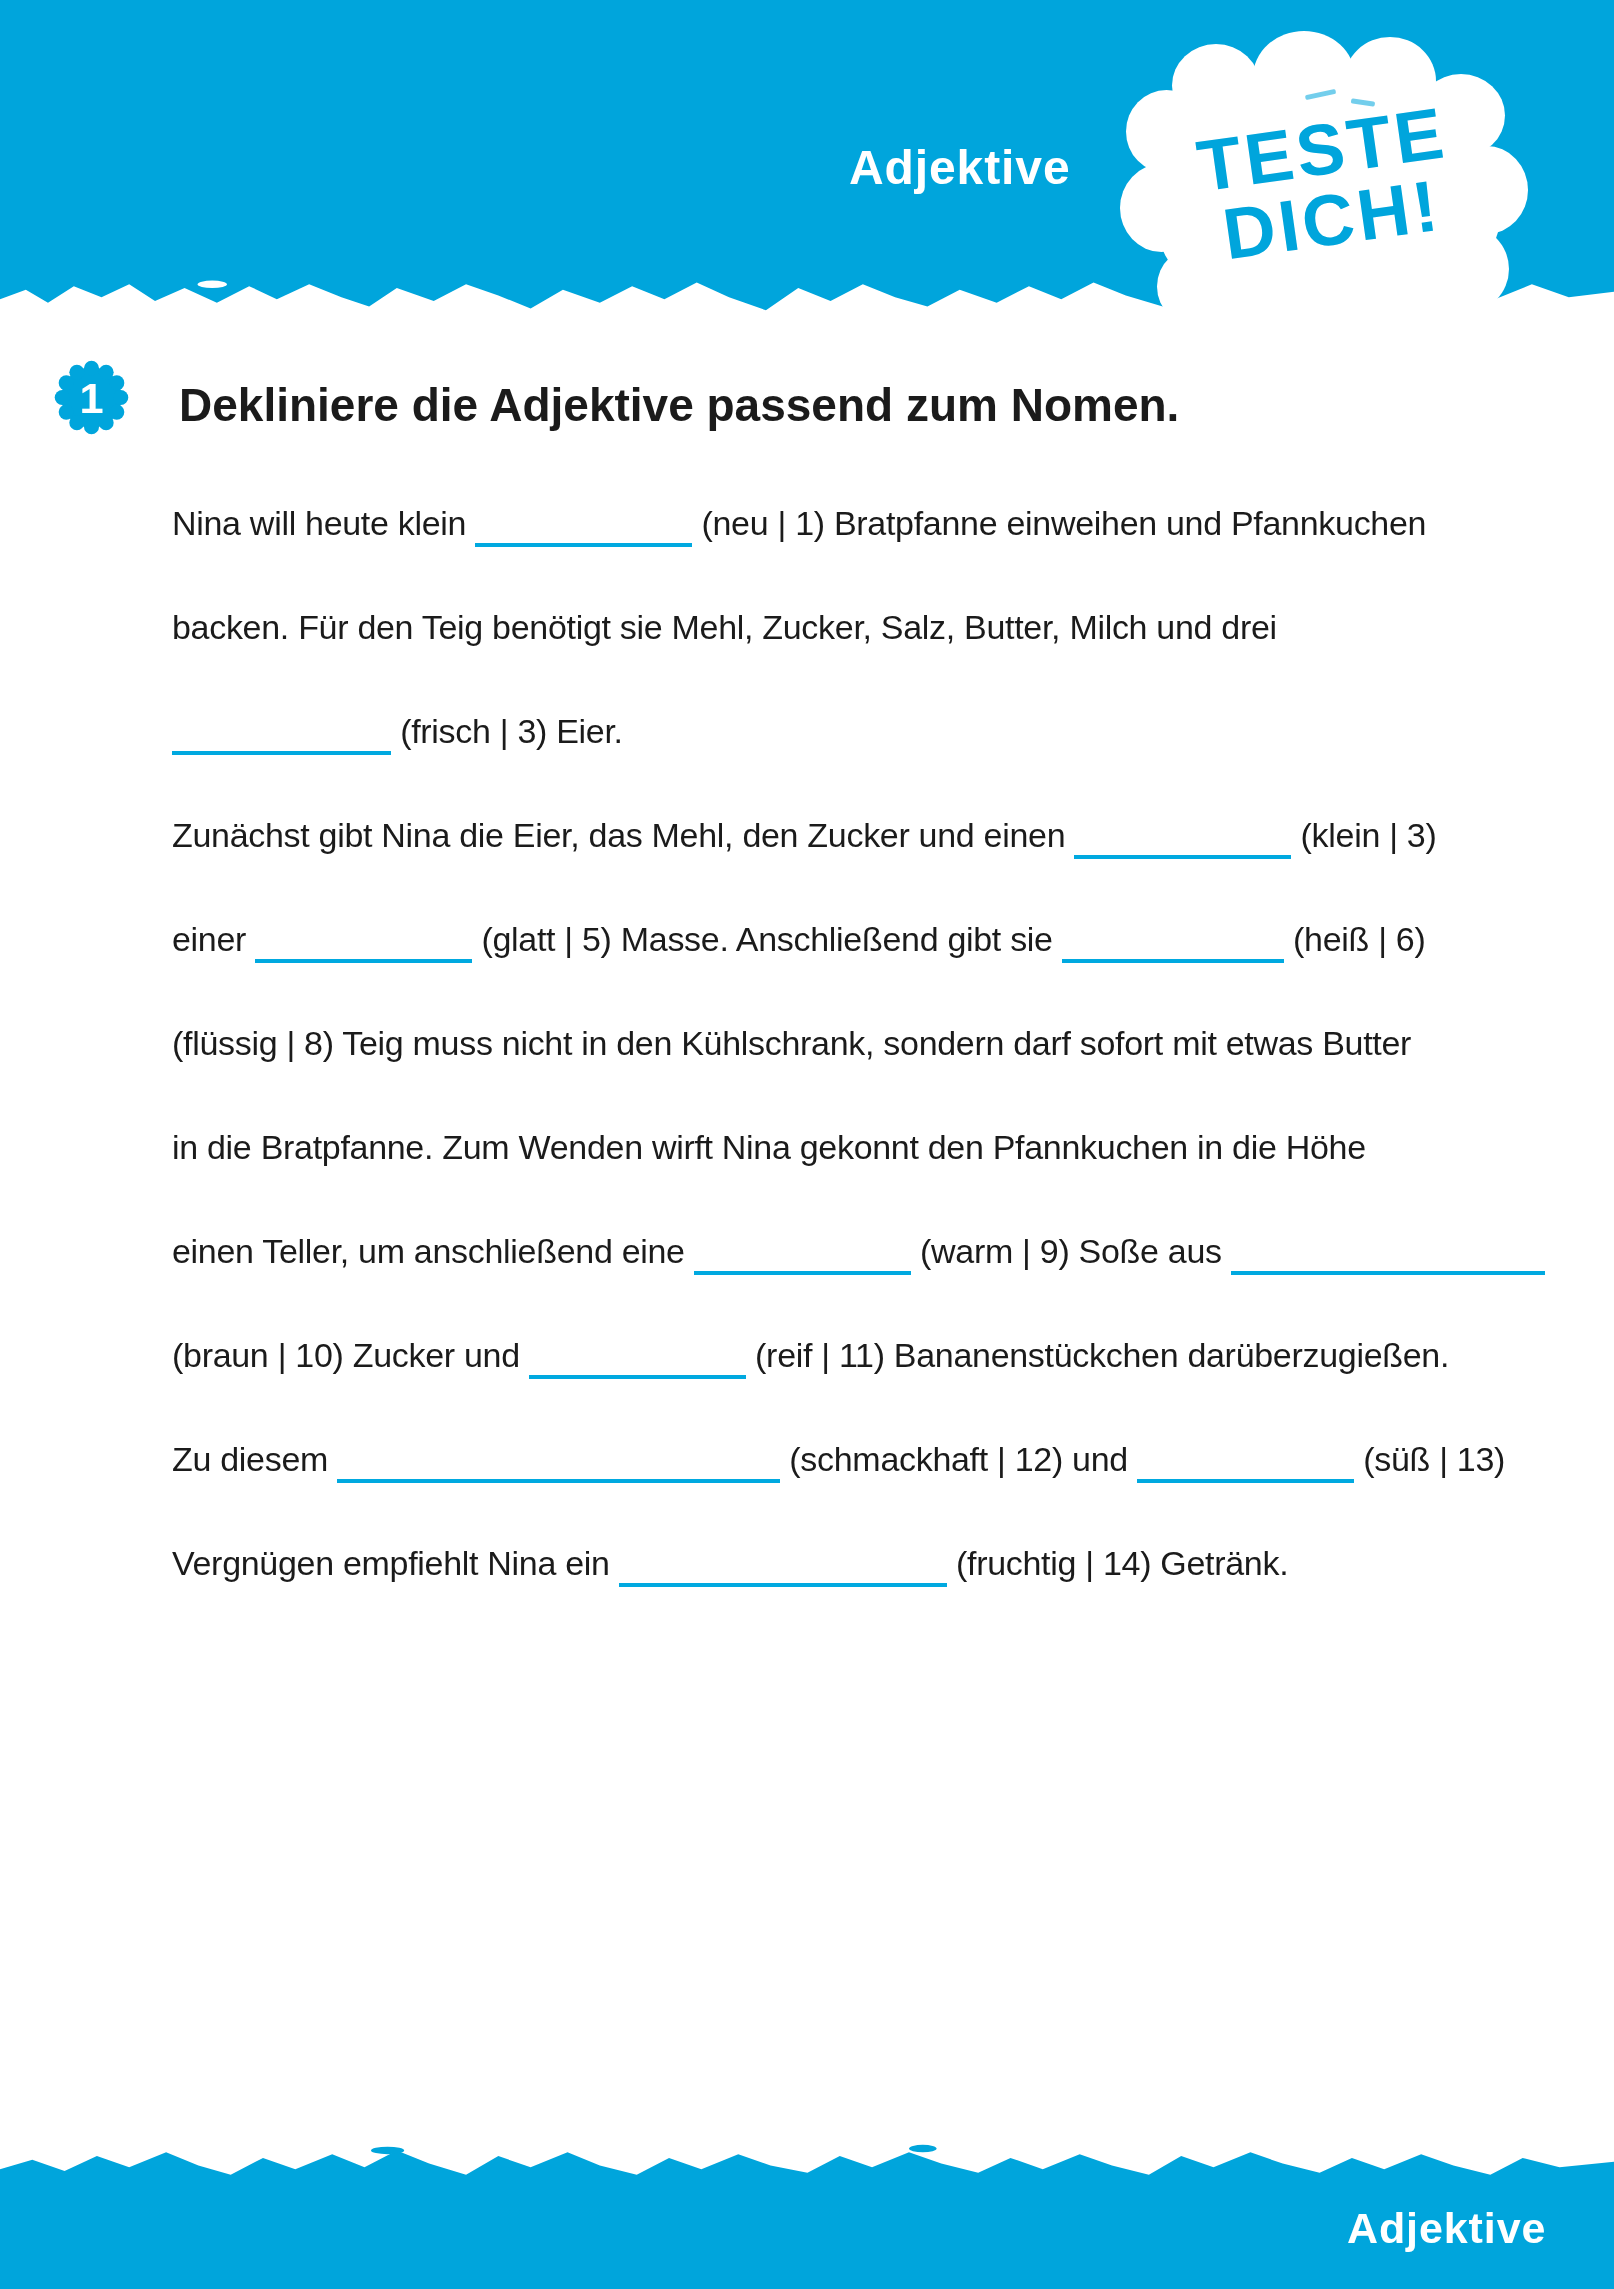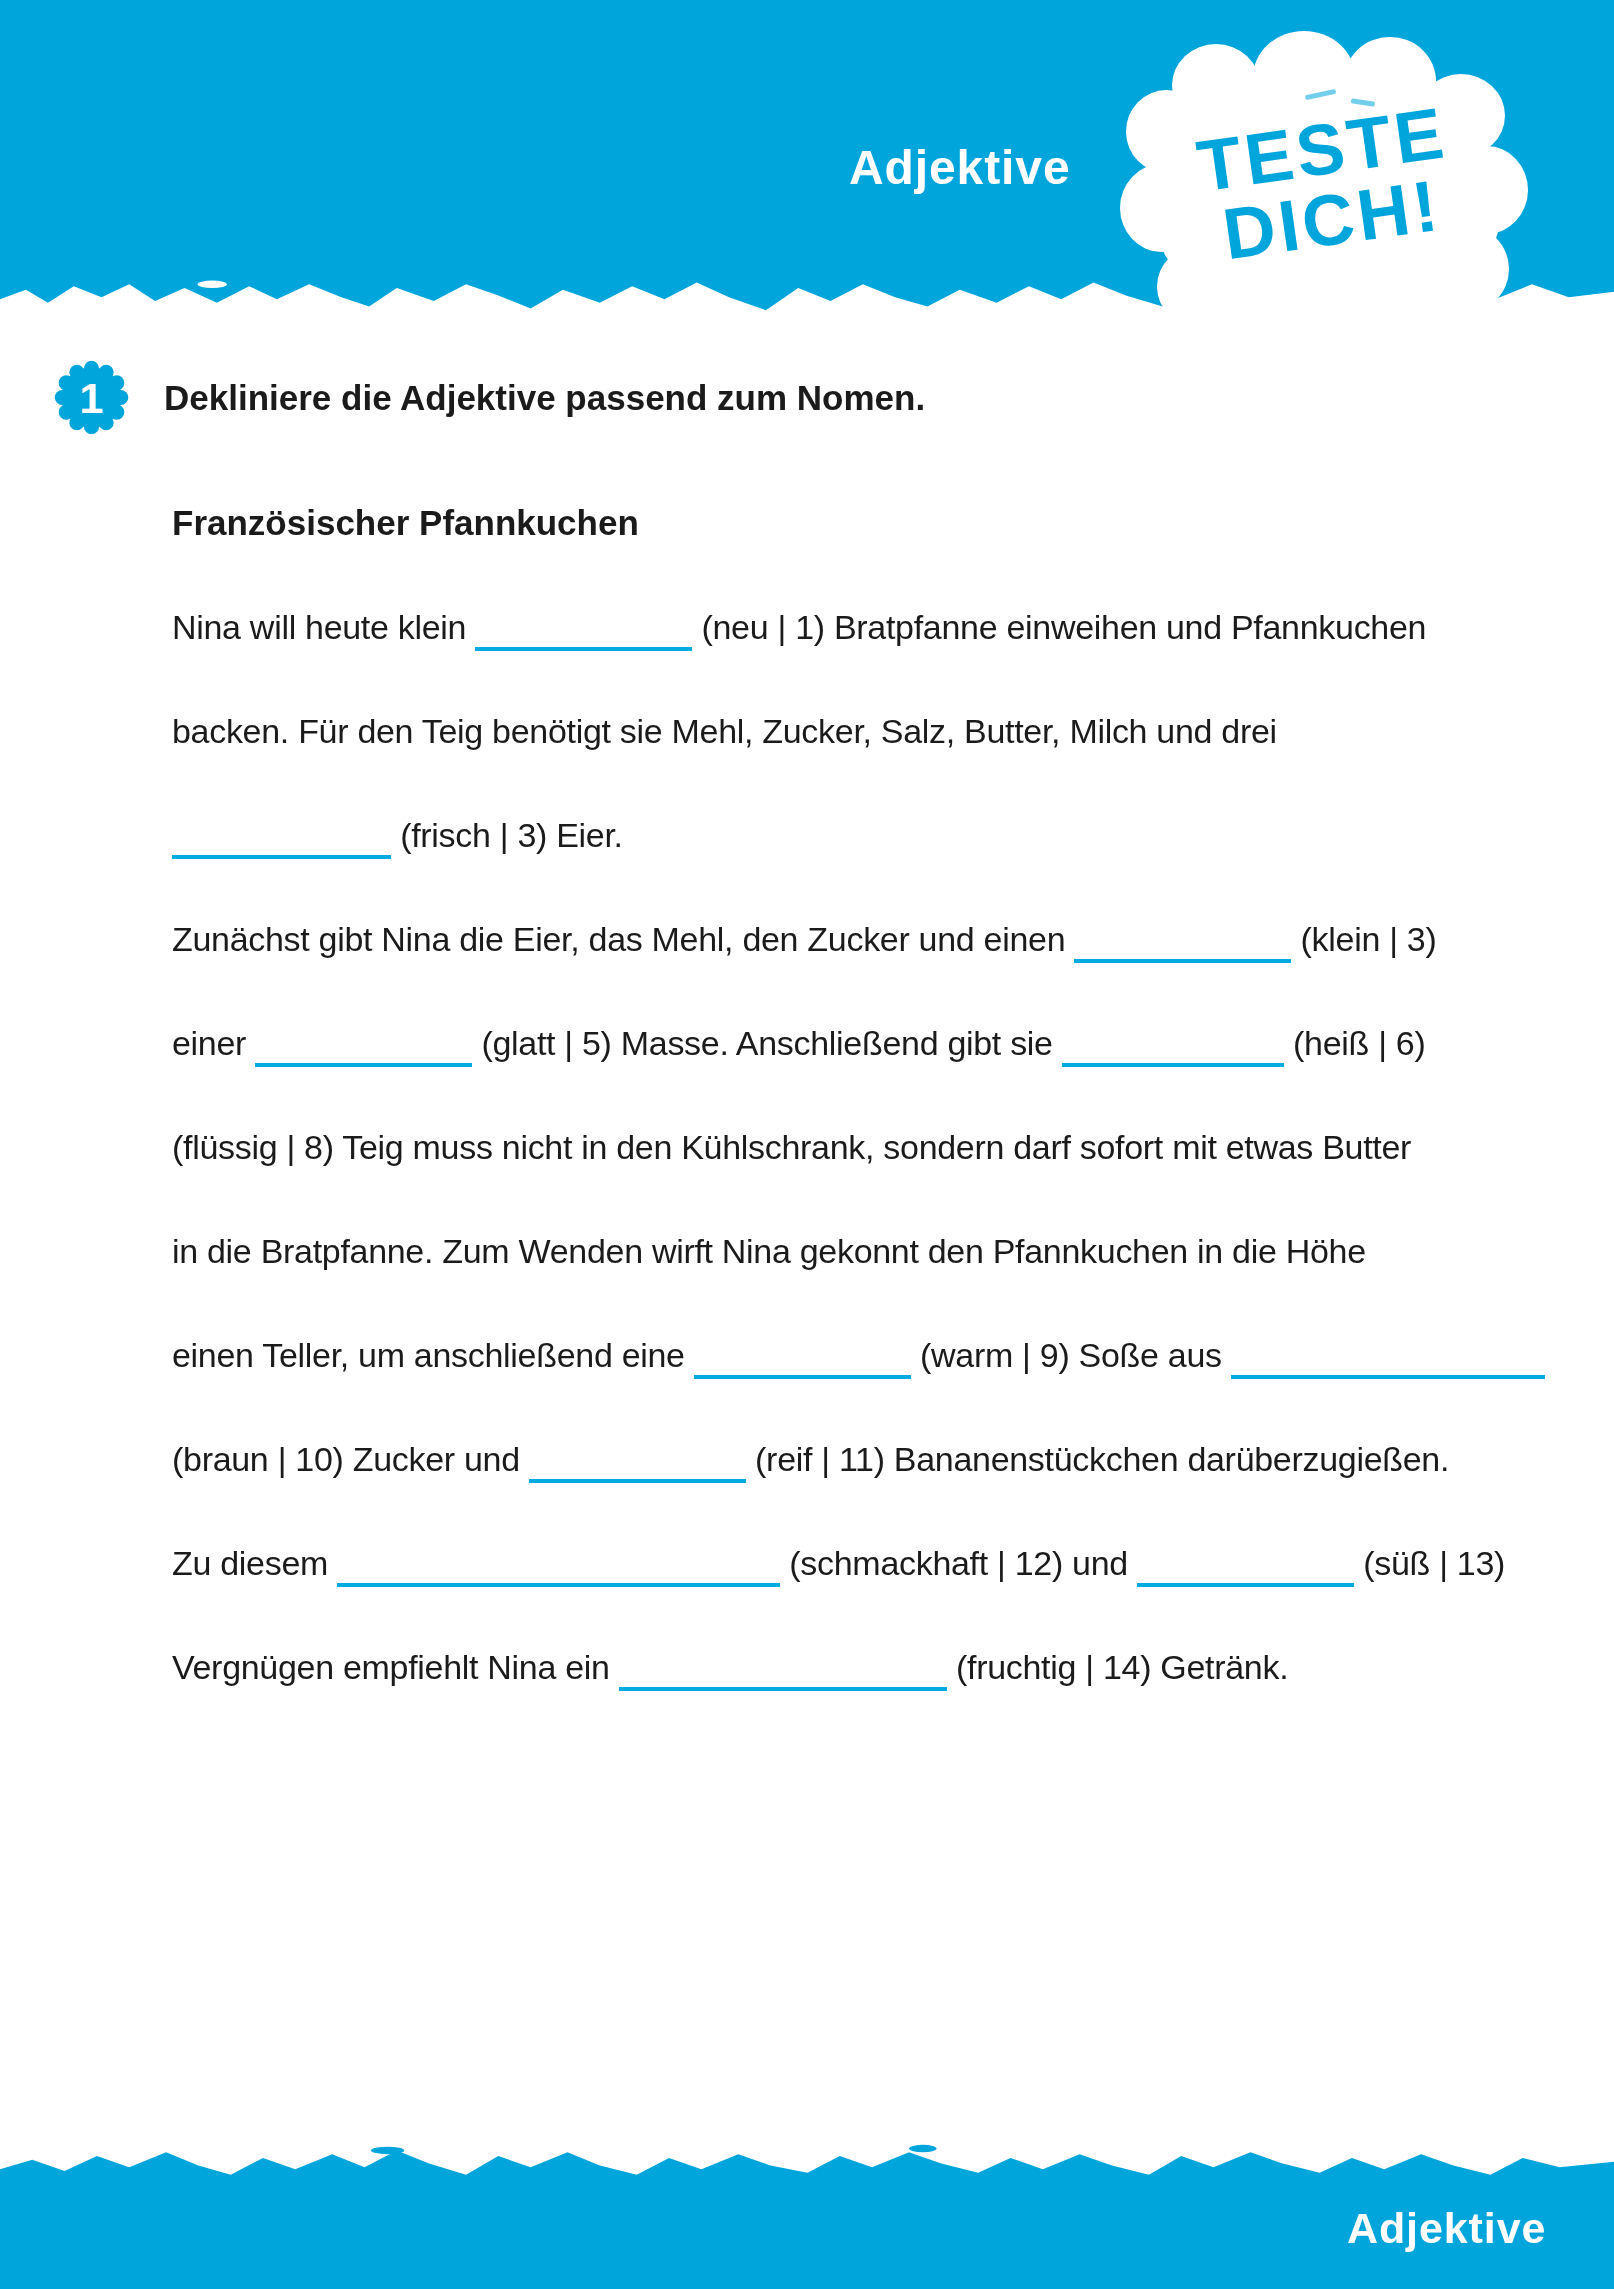--- a/index.html
+++ b/index.html
@@ -29,22 +29,22 @@
     transform:rotate(-8deg);
     text-align:center;
     color:var(--accent,#00a5dc);
     font-weight:700;
     font-size:72px;line-height:0.98;letter-spacing:3.7px;
   }
   .scratch{position:absolute;background:var(--accent,#00a5dc);opacity:.55;border-radius:1.8px;}
   
   .num-badge{position:absolute;left:50px;top:356px;width:83px;height:83px;}
   .instruction{
-    position:absolute;left:164px;top:378px;
-    font-size:35px;font-weight:700;white-space:nowrap;
+    position:absolute;left:179px;top:378px;
+    font-size:46px;font-weight:700;white-space:nowrap;
   }
   .passage{position:absolute;left:172px;top:471px;width:1366px;}
   .pline{
     height:104px;line-height:104px;white-space:nowrap;
     font-size:34px;letter-spacing:-0.3px;
   }
   .pline.title span{font-weight:700;font-size:35px;letter-spacing:0;}
   .blank{
     display:inline-block;
     height:13px;
@@ -111,23 +111,20 @@
       <circle cx="44" cy="13" r="8"></circle>
     <circle cx="59.5" cy="17.2" r="8"></circle>
       <circle cx="70.8" cy="28.5" r="8"></circle>
   </g>
   <text x="44" y="60" text-anchor="middle" font-size="46" font-weight="bold" fill="#ffffff" font-family="Liberation Sans, sans-serif">1</text>
 </svg>
 
 <div class="instruction">Dekliniere die Adjektive passend zum Nomen.</div>
 
 <div class="passage">
-  <div class="pline title">
-    <span>Französischer Pfannkuchen</span>
-  </div>
   <div id="passage-lines">
       <div class="pline"><span>Nina will heute klein </span><span class="blank" style="width: 217px;"></span><span> (neu | 1) Bratpfanne einweihen und Pfannkuchen</span></div>
       <div class="pline"><span>backen. Für den Teig benötigt sie Mehl, Zucker, Salz, Butter, Milch und drei</span></div>
       <div class="pline"><span class="blank" style="width: 219px;"></span><span> (frisch | 3) Eier.</span></div>
       <div class="pline"><span>Zunächst gibt Nina die Eier, das Mehl, den Zucker und einen </span><span class="blank" style="width: 217px;"></span><span> (klein | 3)</span></div>
       <div class="pline"><span>einer </span><span class="blank" style="width: 217px;"></span><span> (glatt | 5) Masse. Anschließend gibt sie </span><span class="blank" style="width: 222px;"></span><span> (heiß | 6)</span></div>
       <div class="pline"><span>(flüssig | 8) Teig muss nicht in den Kühlschrank, sondern darf sofort mit etwas Butter</span></div>
       <div class="pline"><span>in die Bratpfanne. Zum Wenden wirft Nina gekonnt den Pfannkuchen in die Höhe</span></div>
       <div class="pline"><span>einen Teller, um anschließend eine </span><span class="blank" style="width: 217px;"></span><span> (warm | 9) Soße aus </span><span class="blank" style="width: 314px;"></span></div>
       <div class="pline"><span>(braun | 10) Zucker und </span><span class="blank" style="width: 217px;"></span><span> (reif | 11) Bananenstückchen darüberzugießen.</span></div>

